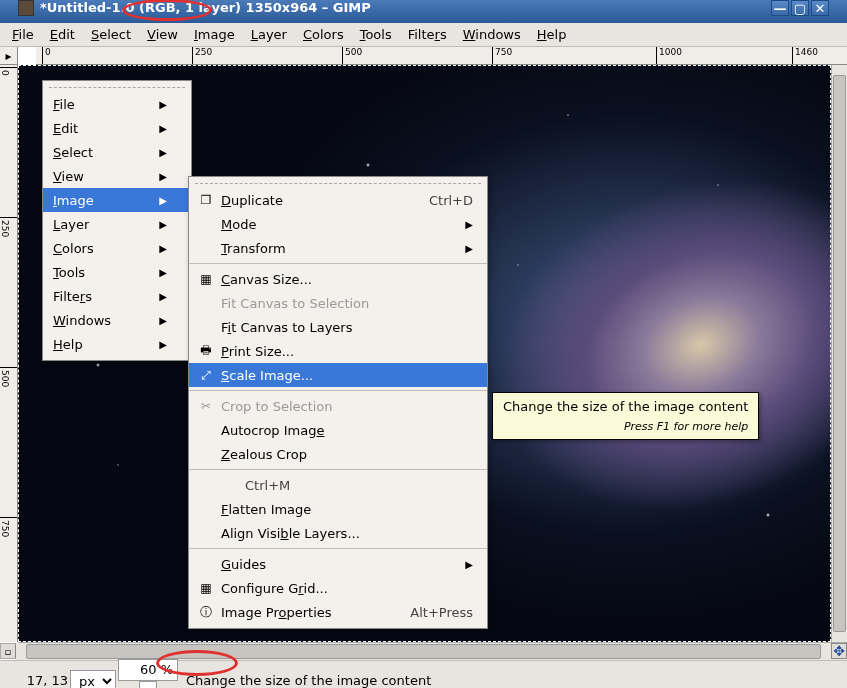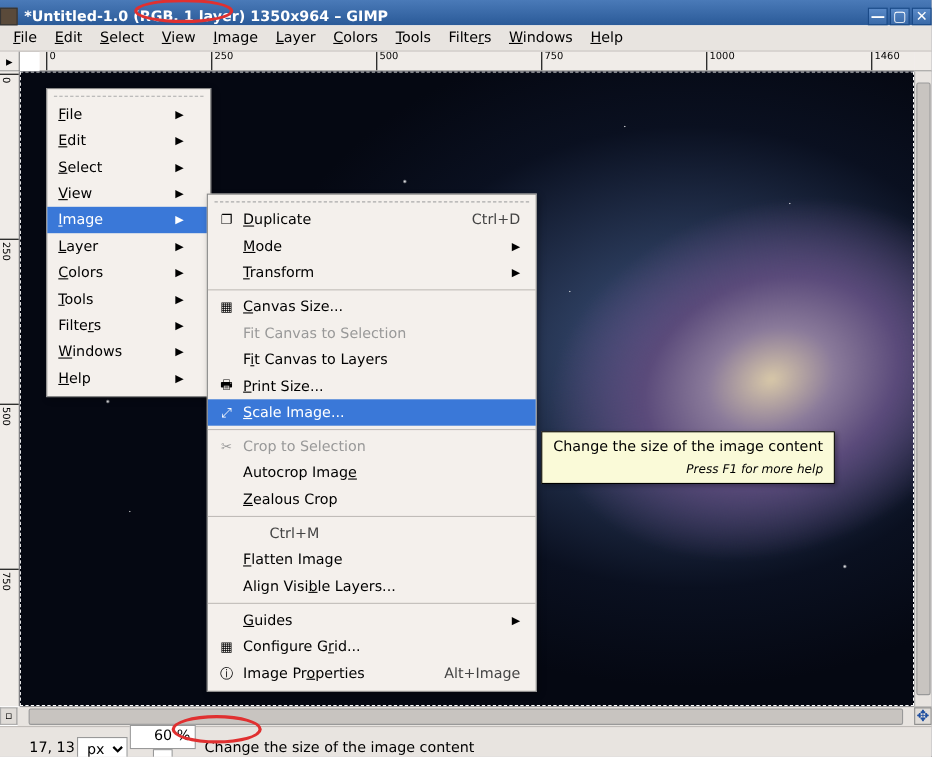--- a/index.html
+++ b/index.html
@@ -1,18 +1,18 @@
 <!DOCTYPE html>
 <html><head>
 <meta charset="utf-8">
 <style>
 * { margin: 0; padding: 0; box-sizing: border-box; font-family: "DejaVu Sans", "Liberation Sans", Arial, sans-serif; font-size: 13px; }
 body { width: 847px; height: 688px; background: #fff; overflow: hidden; position: relative; }
 
-.titlebar { height: 23px; background: linear-gradient(to bottom, #4a7ab8 0%, #3a6aa8 50%, #2a5a98 100%); display: flex; align-items: flex-end; padding: 0 0; color: #fff; font-weight: bold; }
+.titlebar { height: 23px; background: linear-gradient(to bottom, #4a7ab8 0%, #3a6aa8 50%, #2a5a98 100%); display: flex; align-items: flex-start; padding: 0 18px; color: #fff; font-weight: bold; }
 .titlebar .app-icon { width: 16px; height: 16px; background: #5a4a3a; border: 1px solid #333; margin-right: 6px; display: inline-block; }
 .titlebar .title-text { flex: 1; }
 .titlebar .window-btns { display: flex; gap: 2px; }
 .titlebar .window-btn { width: 18px; height: 16px; background: linear-gradient(to bottom, #5a8ac8, #3a6aa8); border: 1px solid #1a4a88; display: flex; align-items: center; justify-content: center; color: #fff; font-weight: bold; cursor: pointer; }
 
 .menubar { height: 24px; background: #e8e4e0; border-bottom: 1px solid #c0bcb8; display: flex; align-items: center; padding: 0 4px; }
 .menubar .menu-item { padding: 3px 8px; cursor: pointer; }
 .menubar .menu-item .ul { text-decoration: underline; }
 
 .ruler-h { height: 18px; background: #f0ece8; border-bottom: 1px solid #888; margin-left: 18px; position: relative; overflow: hidden; font-size: 10px; }
@@ -106,21 +106,21 @@
   <div class="menu-item"><span class="ul">H</span>elp</div>
 </div>
 
 <div style="display:flex;">
   <div class="corner-icon" style="width:18px;height:18px;background:#f0ece8;border-right:1px solid #888;border-bottom:1px solid #888;">▸</div>
   <div class="ruler-h" style="flex:1;">
     <span class="tick" style="left:6px">0</span>
     <span class="tick" style="left:156px">250</span>
     <span class="tick" style="left:306px">500</span>
     <span class="tick" style="left:456px">750</span>
-    <span class="tick" style="left:606px">1000</span>
+    <span class="tick" style="left:620px">1000</span>
     <span class="tick" style="left:756px">1460</span>
   </div>
   <div style="width:16px;height:18px;background:#f0ece8;border-bottom:1px solid #888;"></div>
 </div>
 
 <div class="main-area">
   <div class="ruler-v">
     <span class="tick" style="top:2px">0</span>
     <span class="tick" style="top:152px">250</span>
     <span class="tick" style="top:302px">500</span>
@@ -276,20 +276,20 @@
       <span class="lbl"><span class="ul">G</span>uides</span>
       <span class="arrow">▶</span>
     </div>
   <div class="row">
       <span class="icon">▦</span>
       <span class="lbl">Configure G<span class="ul">r</span>id...</span>
     </div>
   <div class="row">
       <span class="icon">ⓘ</span>
       <span class="lbl">Image Pr<span class="ul">o</span>perties</span>
-      <span class="shortcut">Alt+Image</span>
+      <span class="shortcut">Alt+Press</span>
     </div>
 </div>
 
 <div class="tooltip" style="left:492px; top:392px;">
   <div class="tt-main">Change the size of the image content</div>
   <div class="tt-help">Press F1 for more help</div>
 </div>
 
 </body></html>

